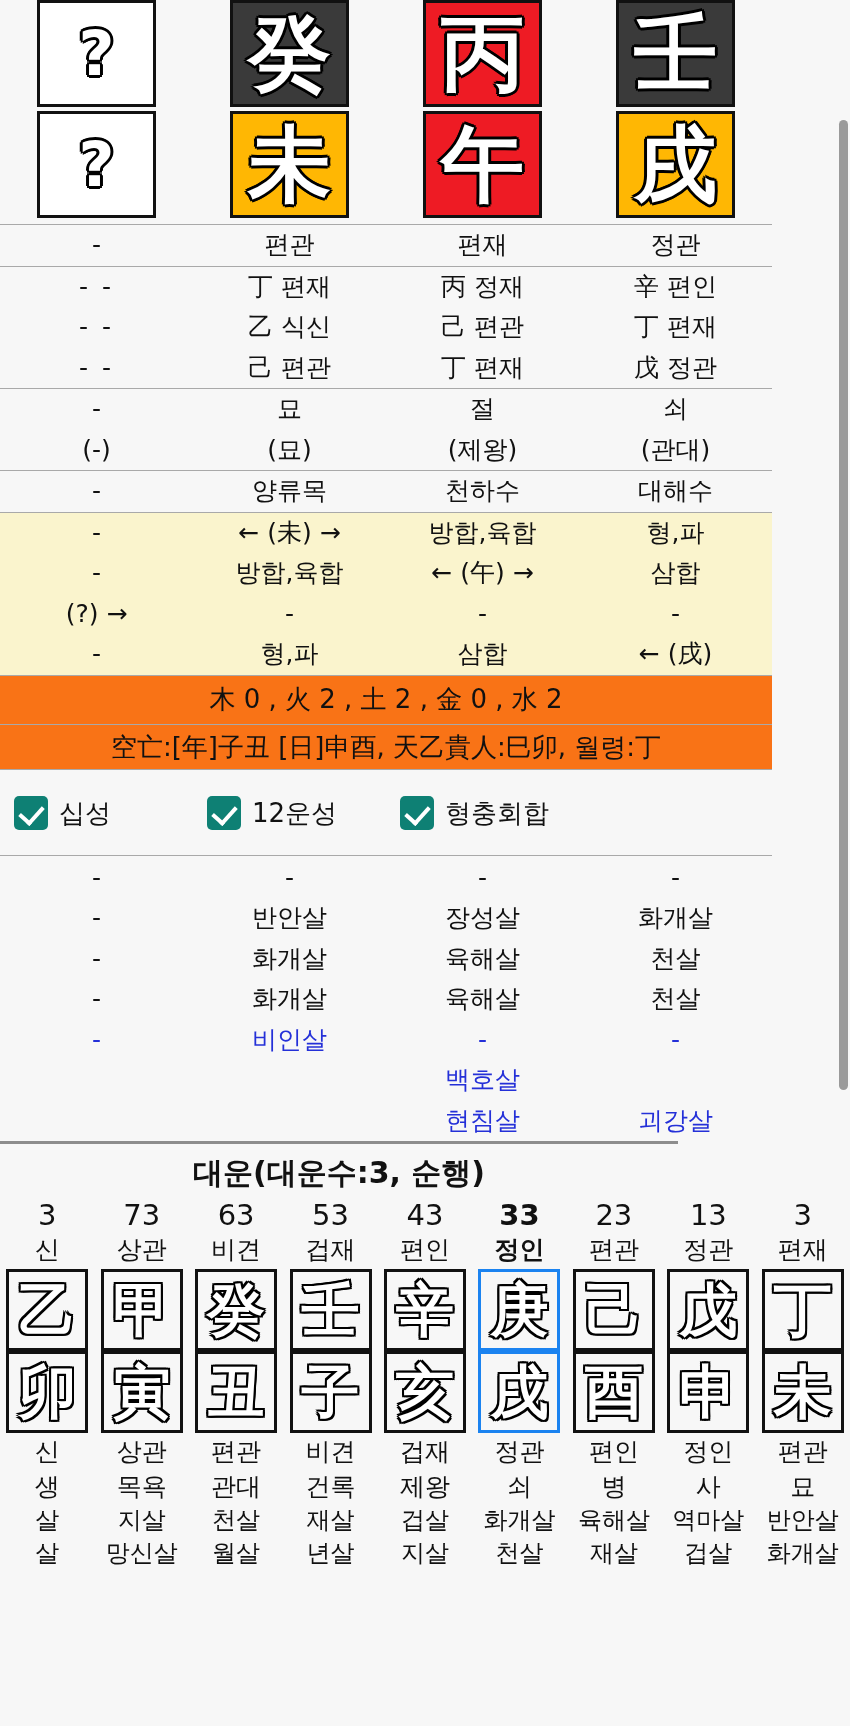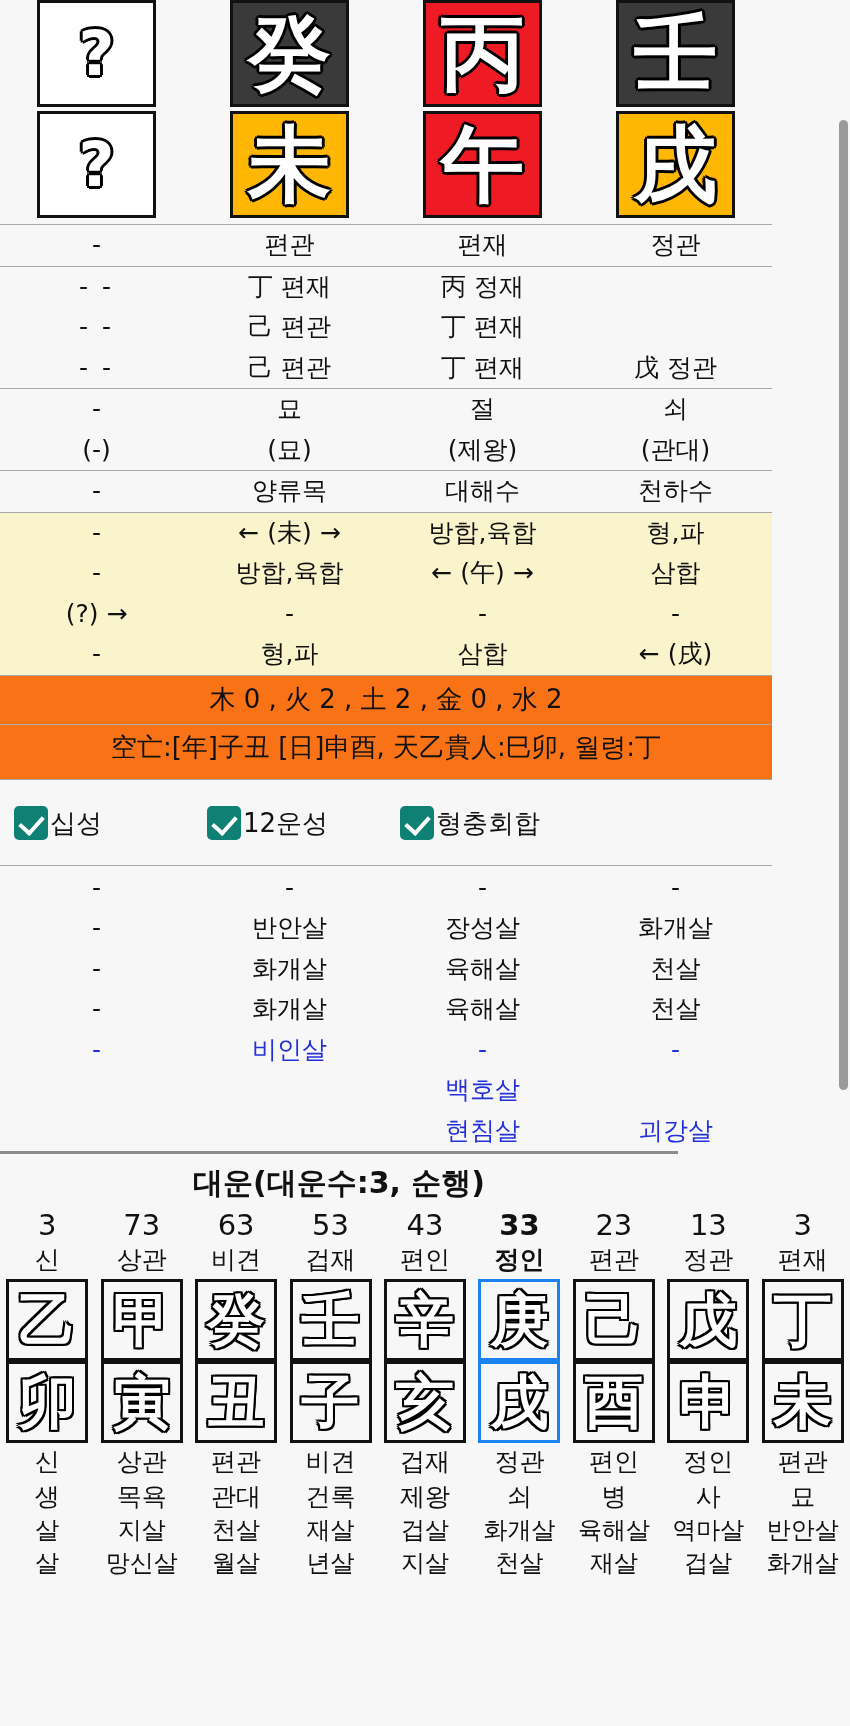--- a/index.html
+++ b/index.html
@@ -48,29 +48,29 @@
   .trow > div{ text-align:center; padding:2px 0; }
   .sec{ border-top:1px solid #a9a9a9; background:#f7f7f7; }
   .sec.first{ border-top:1px solid #a9a9a9; }
   .hap{ background:#faf4cd; }
   .dash-sm{ letter-spacing:3px; }
 
   .fullrow{
     width:772px; text-align:center; font-size:26px; color:#111;
     border-top:1px solid #a9a9a9; padding:6px 0 7px; background:#f97316;
   }
-  .fullrow.tight{ padding:5px 0 14px; }
+  .fullrow.tight{ padding:5px 0 4px; }
 
   
   .checkbar{
     width:772px; border-top:1px solid #a9a9a9;
     display:grid; grid-template-columns:repeat(4,1fr);
     padding:26px 0 24px;
   }
-  .chkitem{ display:flex; align-items:center; gap:2px; padding-left:14px; }
+  .chkitem{ display:flex; align-items:center; gap:11px; padding-left:14px; }
   .chkbox{
     width:34px; height:34px; border-radius:5px; background:#0e8074;
     position:relative; flex:0 0 auto;
   }
   .chkbox::after{
     content:""; position:absolute; left:10px; top:5px;
     width:11px; height:19px; border:solid #fff; border-width:0 4px 4px 0;
     transform:rotate(42deg);
   }
   .chklabel{ font-size:26px; color:#111; }
@@ -151,23 +151,25 @@
       <div>편관</div>
       <div>편재</div>
       <div>정관</div>
     </div>
 
     <div class="sec">
       <div class="trow">
         <div class="dash-sm">- -</div>
         <div>丁 편재</div>
         <div>丙 정재</div>
+        <div>辛 편인</div>
       </div>
       <div class="trow">
         <div class="dash-sm">- -</div>
+        <div>乙 식신</div>
         <div>己 편관</div>
         <div>丁 편재</div>
       </div>
       <div class="trow">
         <div class="dash-sm">- -</div>
         <div>己 편관</div>
         <div>丁 편재</div>
         <div>戊 정관</div>
       </div>
     </div>
@@ -184,22 +186,22 @@
         <div>(묘)</div>
         <div>(제왕)</div>
         <div>(관대)</div>
       </div>
     </div>
 
     <div class="sec">
       <div class="trow">
         <div>-</div>
         <div>양류목</div>
+        <div>천하수</div>
         <div>대해수</div>
-        <div>천하수</div>
       </div>
     </div>
 
     <div class="sec hap">
       <div class="trow hap">
         <div>-</div>
         <div>← (未) →</div>
         <div>방합,육합</div>
         <div>형,파</div>
       </div>

